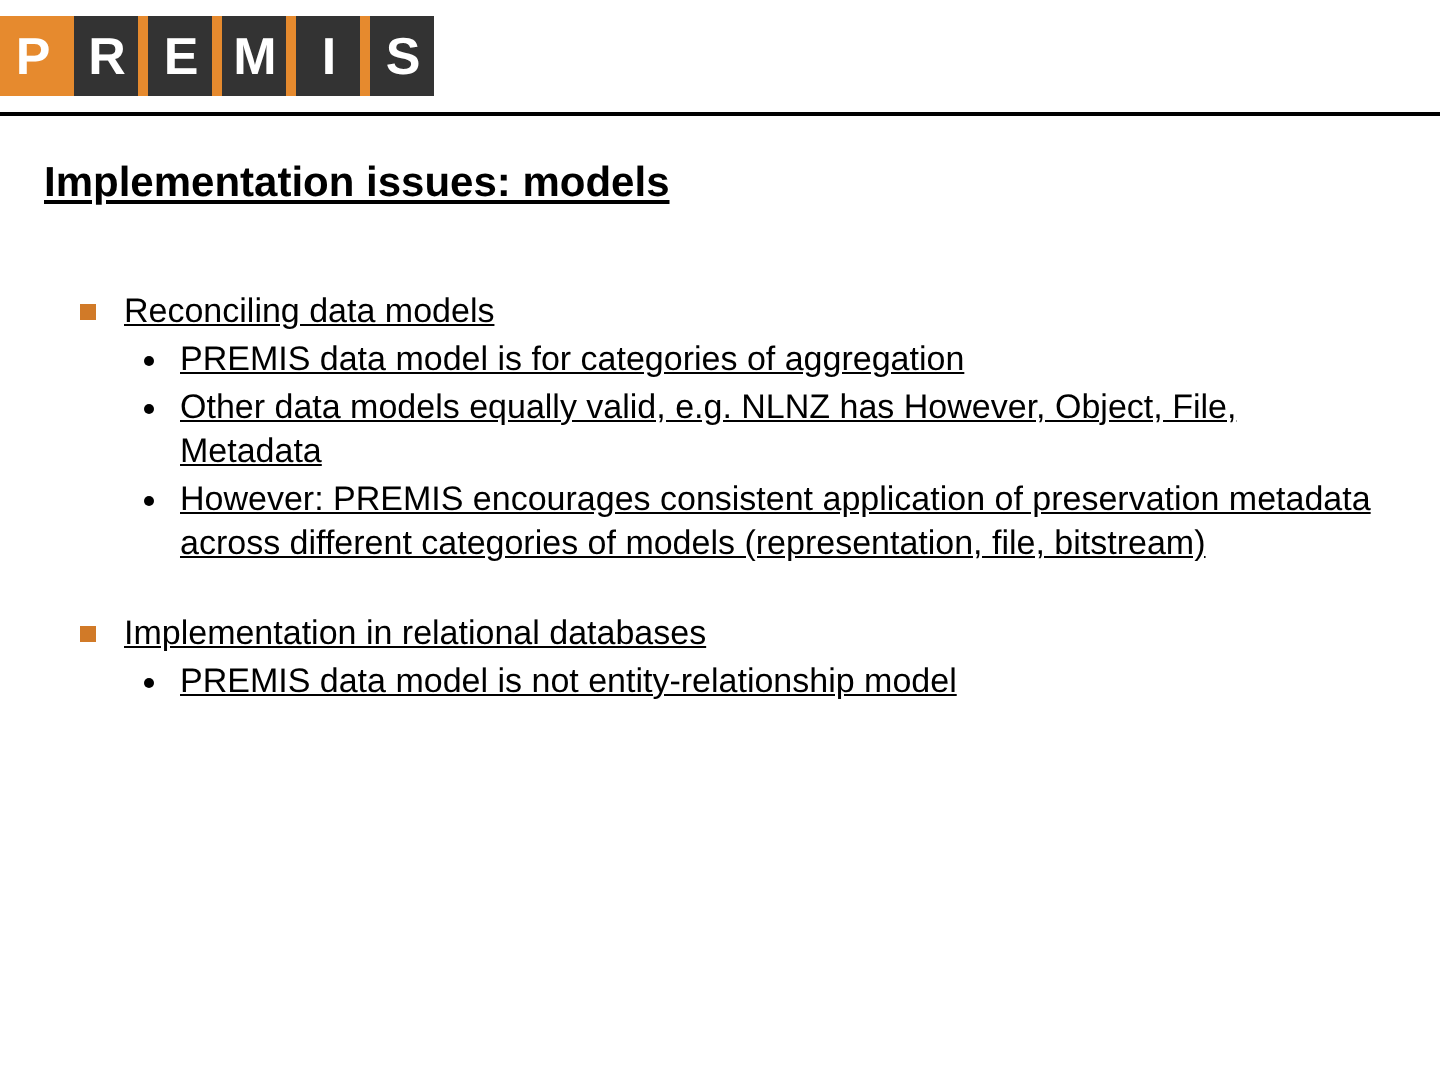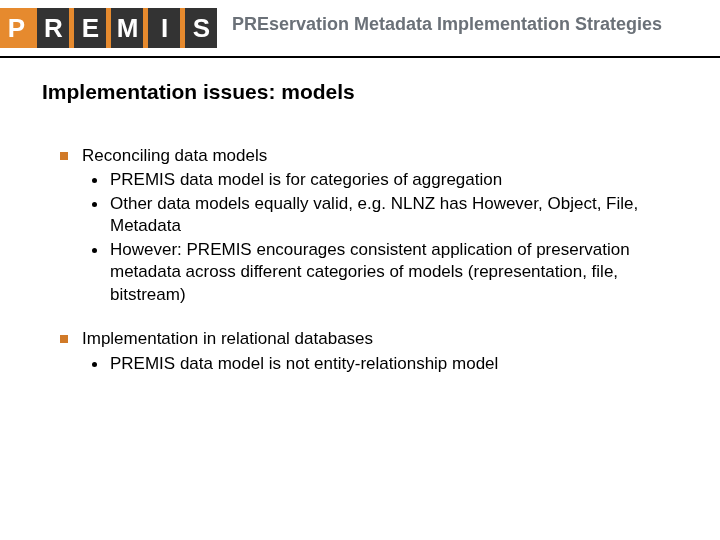--- a/index.html
+++ b/index.html
@@ -46,21 +46,22 @@
     left: 232px;
     top: 14px;
     font-family: Verdana, sans-serif;
     font-size: 18px;
     font-weight: 700;
     color: #6b7178;
     white-space: nowrap;
   }
   .tagline-pre { color: #6b7178; }
   .slide-body {
-    padding: 22px 34px 10px 42px;
+    padding: 22px 34px 10px 22px;
+    text-decoration: underline;
   }
   .slide-title {
     font-size: 21px;
     font-weight: 700;
     margin-bottom: 26px;
     color: #000;
   }
   ul.top {
     list-style: none;
     padding-left: 18px;
@@ -115,23 +116,20 @@
     <div class="logo-letter">R</div>
     <div class="logo-spacer"></div>
     <div class="logo-letter">E</div>
     <div class="logo-spacer"></div>
     <div class="logo-letter">M</div>
     <div class="logo-spacer"></div>
     <div class="logo-letter">I</div>
     <div class="logo-spacer"></div>
     <div class="logo-letter">S</div>
   </div>
-  <div class="tagline-wrap">
-    <span class="tagline-pre">PRE</span><span>servation Metadata Implementation Strategies</span>
-  </div>
 </div>
 
 <div class="slide-body">
   <h1 class="slide-title">Implementation issues: models</h1>
 
   <ul class="top">
     <li>
       <span>Reconciling data models</span>
       <ul class="sub">
         <li>PREMIS data model is for categories of aggregation</li>

